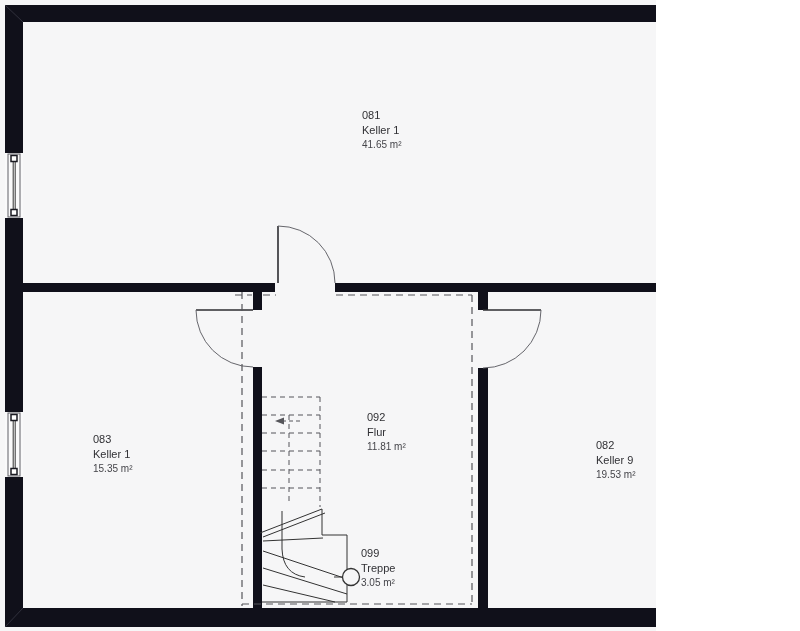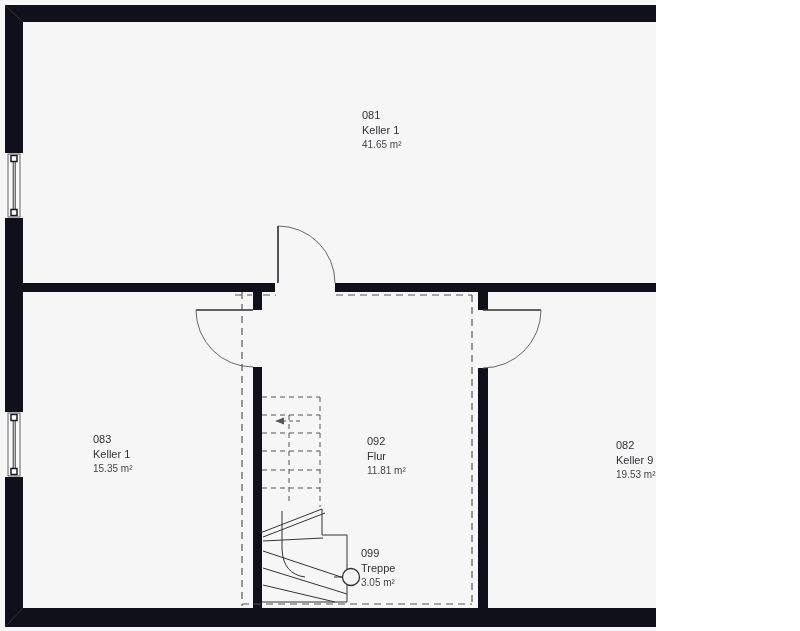--- a/index.html
+++ b/index.html
@@ -165,27 +165,27 @@
     <div class="rm">Keller 1</div>
     <div class="ra">41.65 m²</div>
   </div>
 
   <div class="room-label" style="left:93px;top:432px">
     <div class="rn">083</div>
     <div class="rm">Keller 1</div>
     <div class="ra">15.35 m²</div>
   </div>
 
-  <div class="room-label" style="left:367px;top:434px">
+  <div class="room-label" style="left:367px;top:410px">
     <div class="rn">092</div>
     <div class="rm">Flur</div>
     <div class="ra">11.81 m²</div>
   </div>
 
-  <div class="room-label" style="left:616px;top:438px">
+  <div class="room-label" style="left:596px;top:438px">
     <div class="rn">082</div>
     <div class="rm">Keller 9</div>
     <div class="ra">19.53 m²</div>
   </div>
 
   <div class="room-label" style="left:361px;top:546px">
     <div class="rn">099</div>
     <div class="rm">Treppe</div>
     <div class="ra">3.05 m²</div>
   </div>

